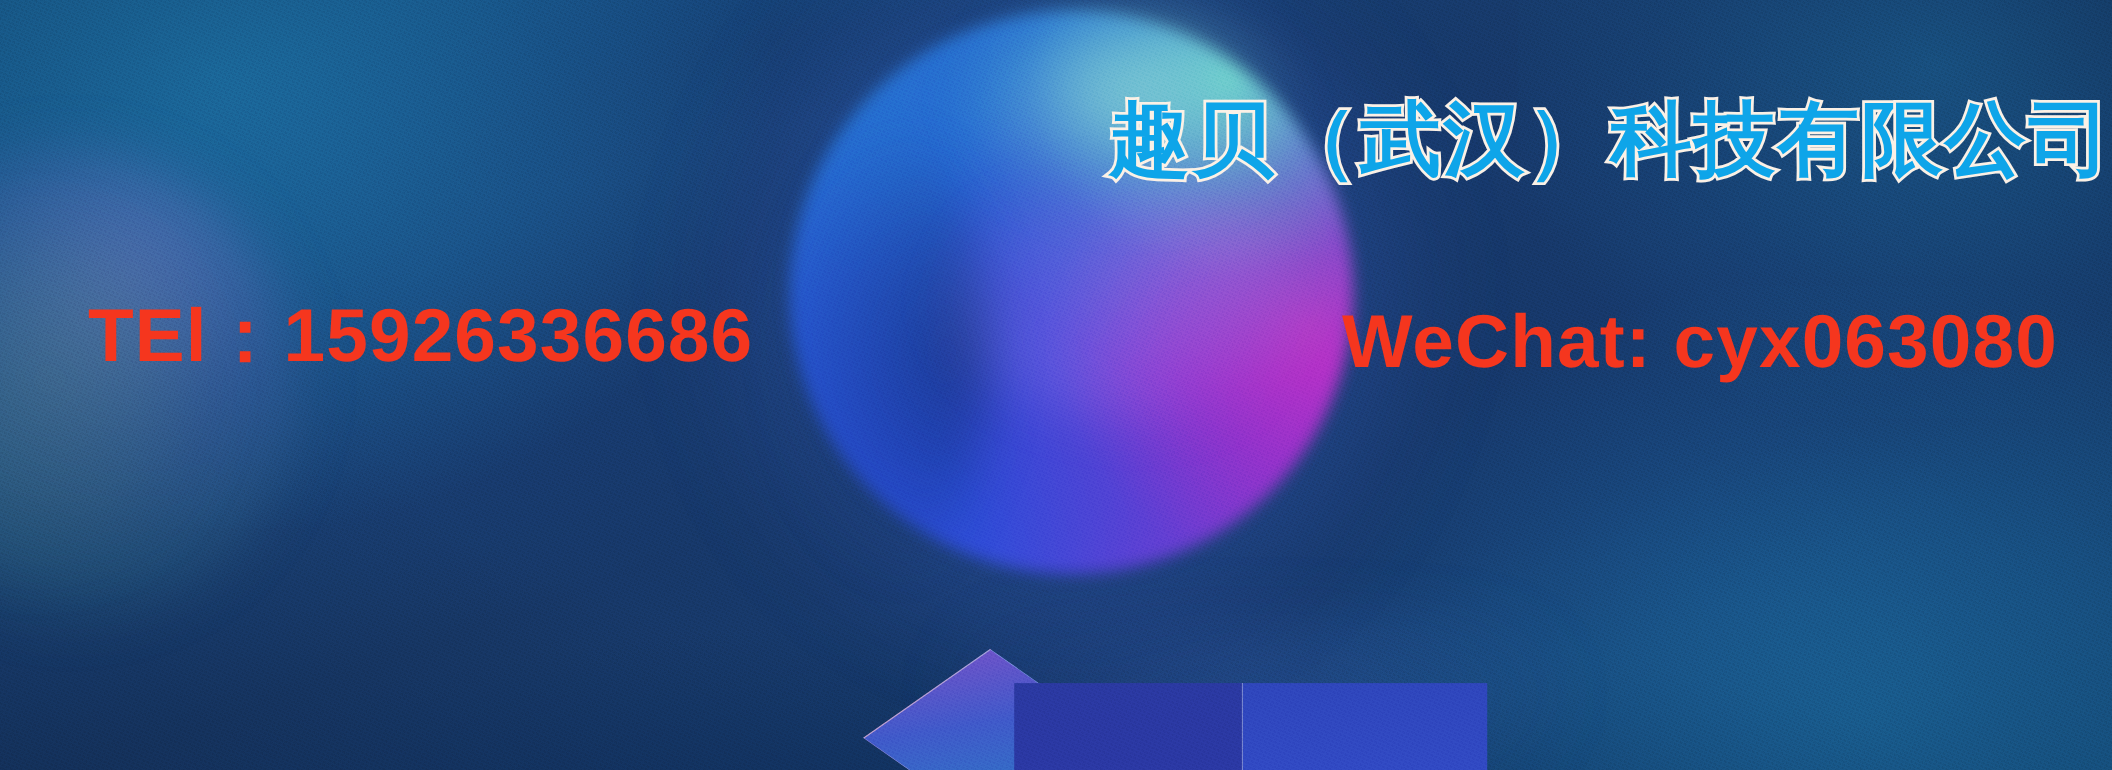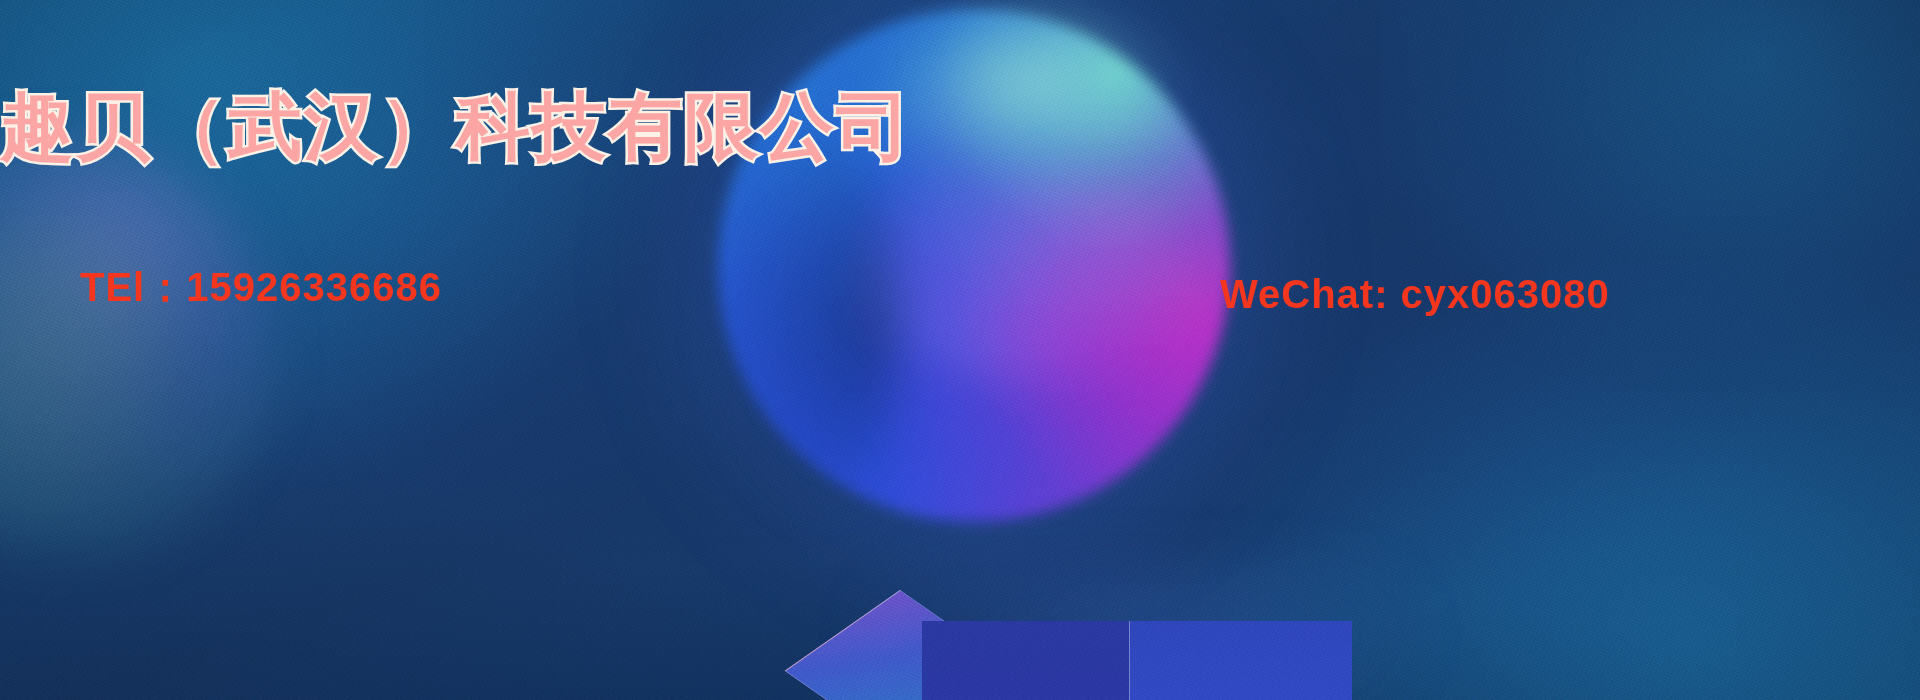--- a/index.html
+++ b/index.html
@@ -161,34 +161,34 @@
     filter: blur(28px);
   }
 
   
   .layer-text { position: absolute; inset: 0; }
 
   .title {
     position: absolute;
     left: 0; right: 0;
     top: 78px;
-    text-align: left;
+    text-align: right;
     font-size: 74px;
     font-weight: bold;
     letter-spacing: 2px;
-    color: #fca5a5;
+    color: #0ea5e9;
     -webkit-text-stroke: 5px #fbf1e6;
     paint-order: stroke fill;
     white-space: nowrap;
   }
 
   .contact-tel, .contact-wechat {
     position: absolute;
     top: 260px;
-    font-size: 40px;
+    font-size: 68px;
     font-weight: bold;
     color: #f5361e;
     letter-spacing: 1px;
     white-space: nowrap;
   }
   .contact-tel { left: 80px; }
   .contact-wechat { left: 1220px; margin-top: 12px; }
 
   .notice {
     position: absolute;

